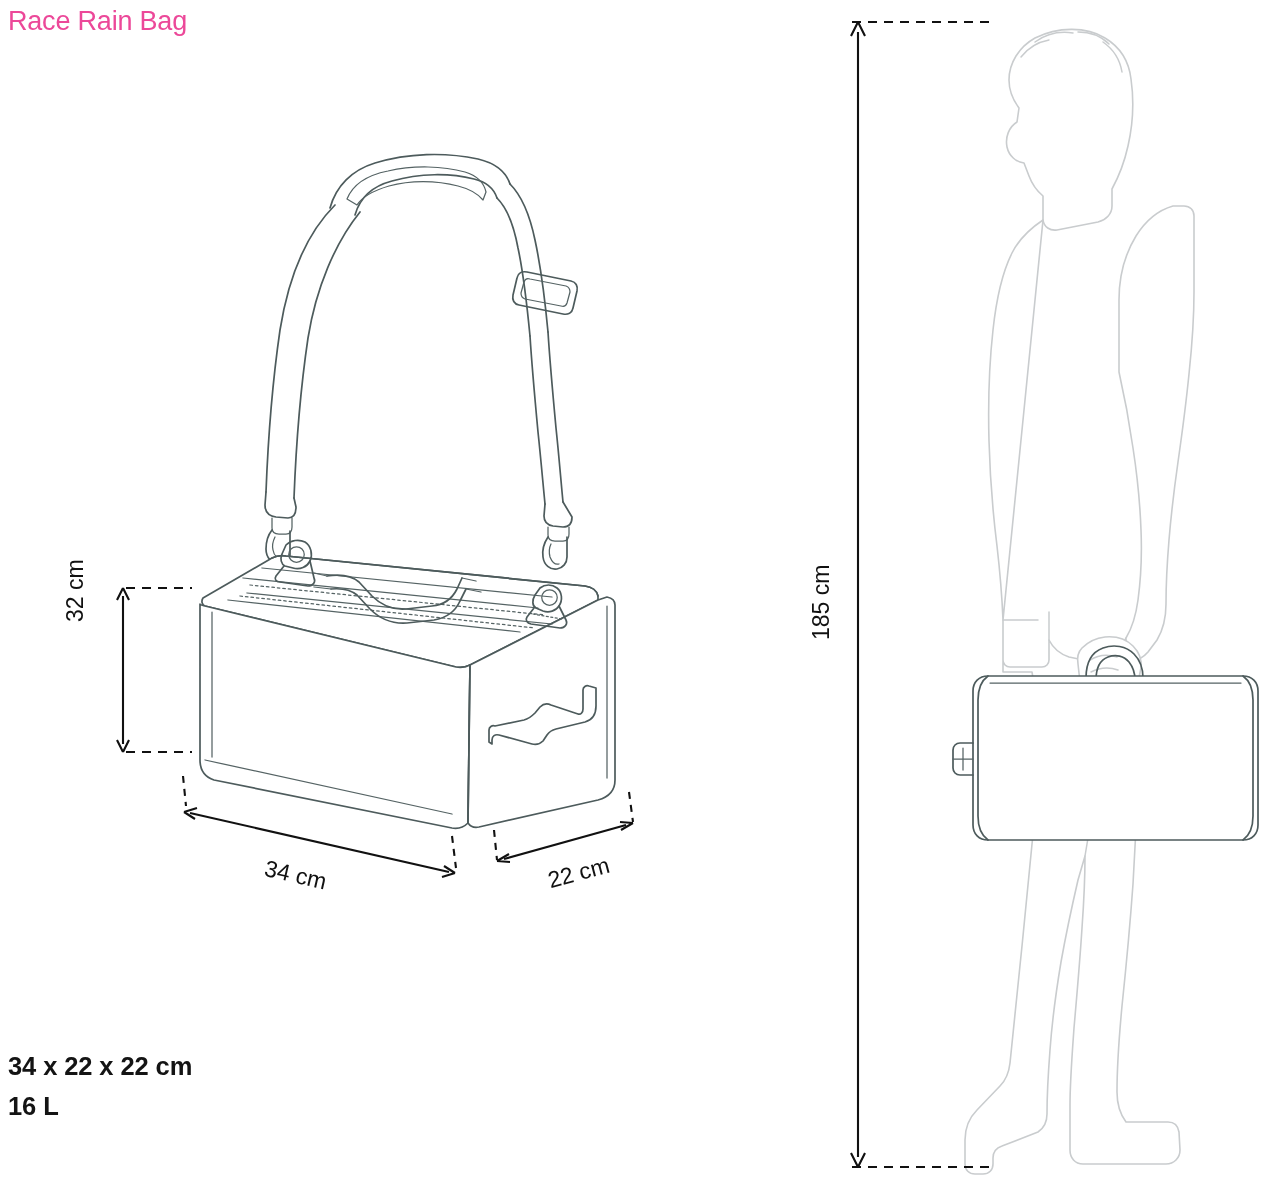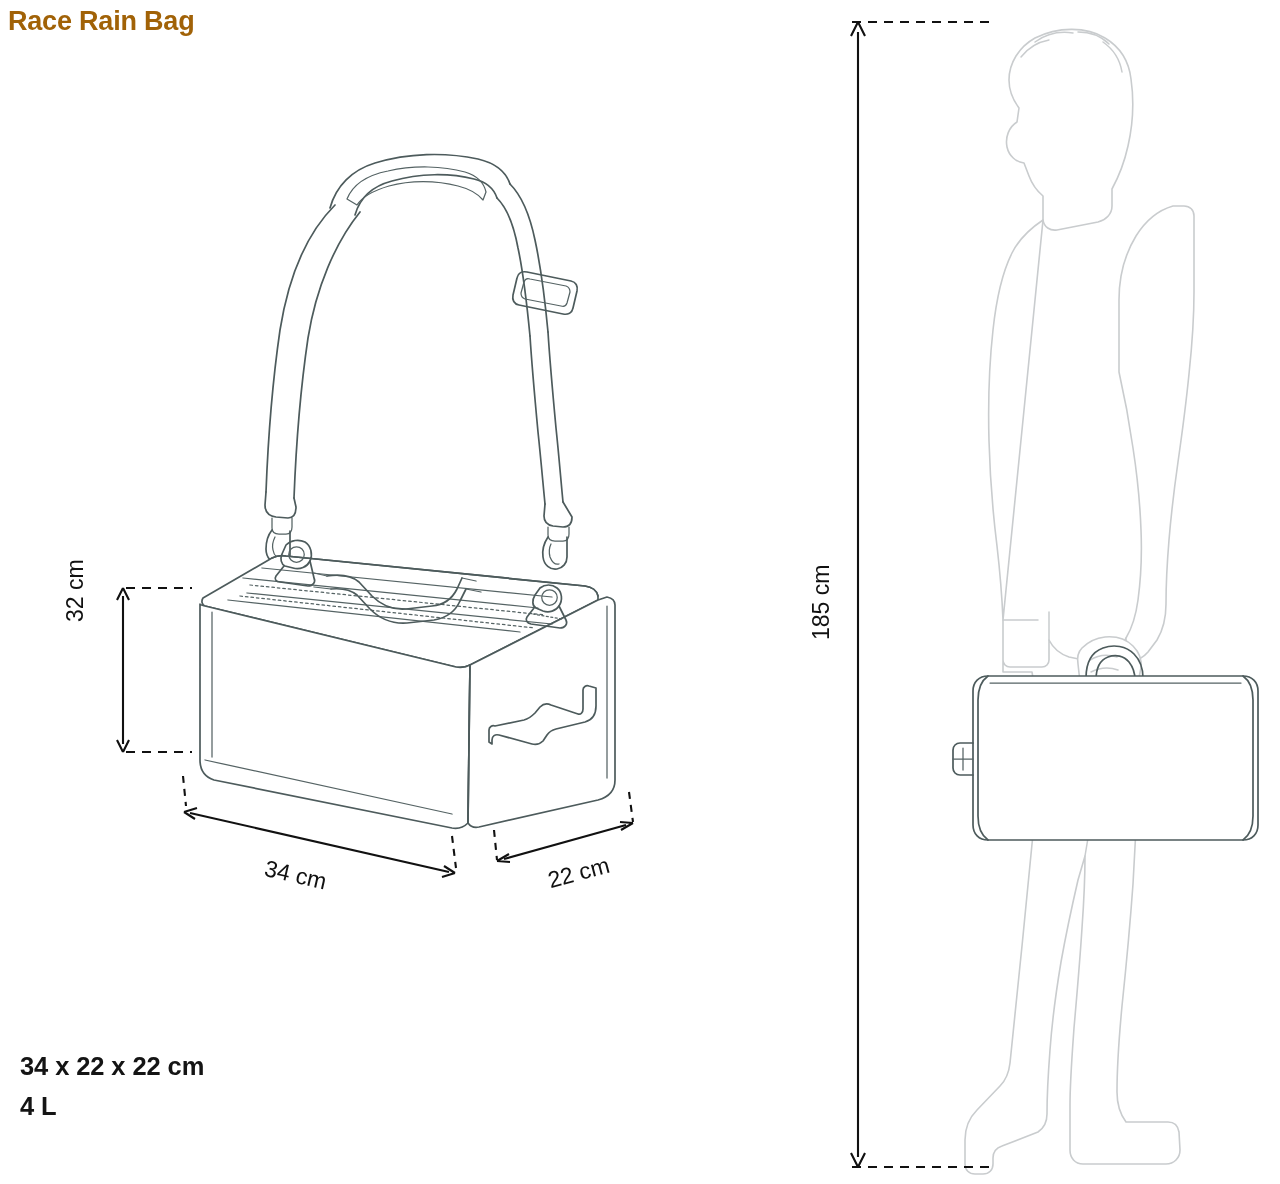--- a/index.html
+++ b/index.html
@@ -15,30 +15,30 @@
     font-family: "Liberation Sans", sans-serif;
     color: #111111;
   }
 
   
   #page-title {
     position: absolute;
     left: 8px;
     top: 6px;
     font-size: 27px;
-    font-weight: bold;
+    font-weight: normal;
     letter-spacing: -0.2px;
-    color: #a16207;
+    color: #ec4899;
     white-space: nowrap;
   }
 
   
   #spec-block {
     position: absolute;
-    left: 20px;
+    left: 8px;
     top: 1046px;
     font-size: 25.5px;
     font-weight: bold;
     line-height: 40px;
     color: #141414;
     white-space: nowrap;
   }
   #spec-block div { letter-spacing: -0.1px; }
 
   
@@ -382,14 +382,14 @@
 <div class="dim-label" id="dim-label-height">32 cm</div>
 
 <div class="dim-label" id="dim-label-person">185 cm</div>
 
 <div class="dim-label" id="dim-label-width">34 cm</div>
 
 <div class="dim-label" id="dim-label-depth">22 cm</div>
 
 <div id="spec-block">
   <div>34 x 22 x 22 cm</div>
-  <div>4 L</div>
+  <div>16 L</div>
 </div>
 
 </body></html>

